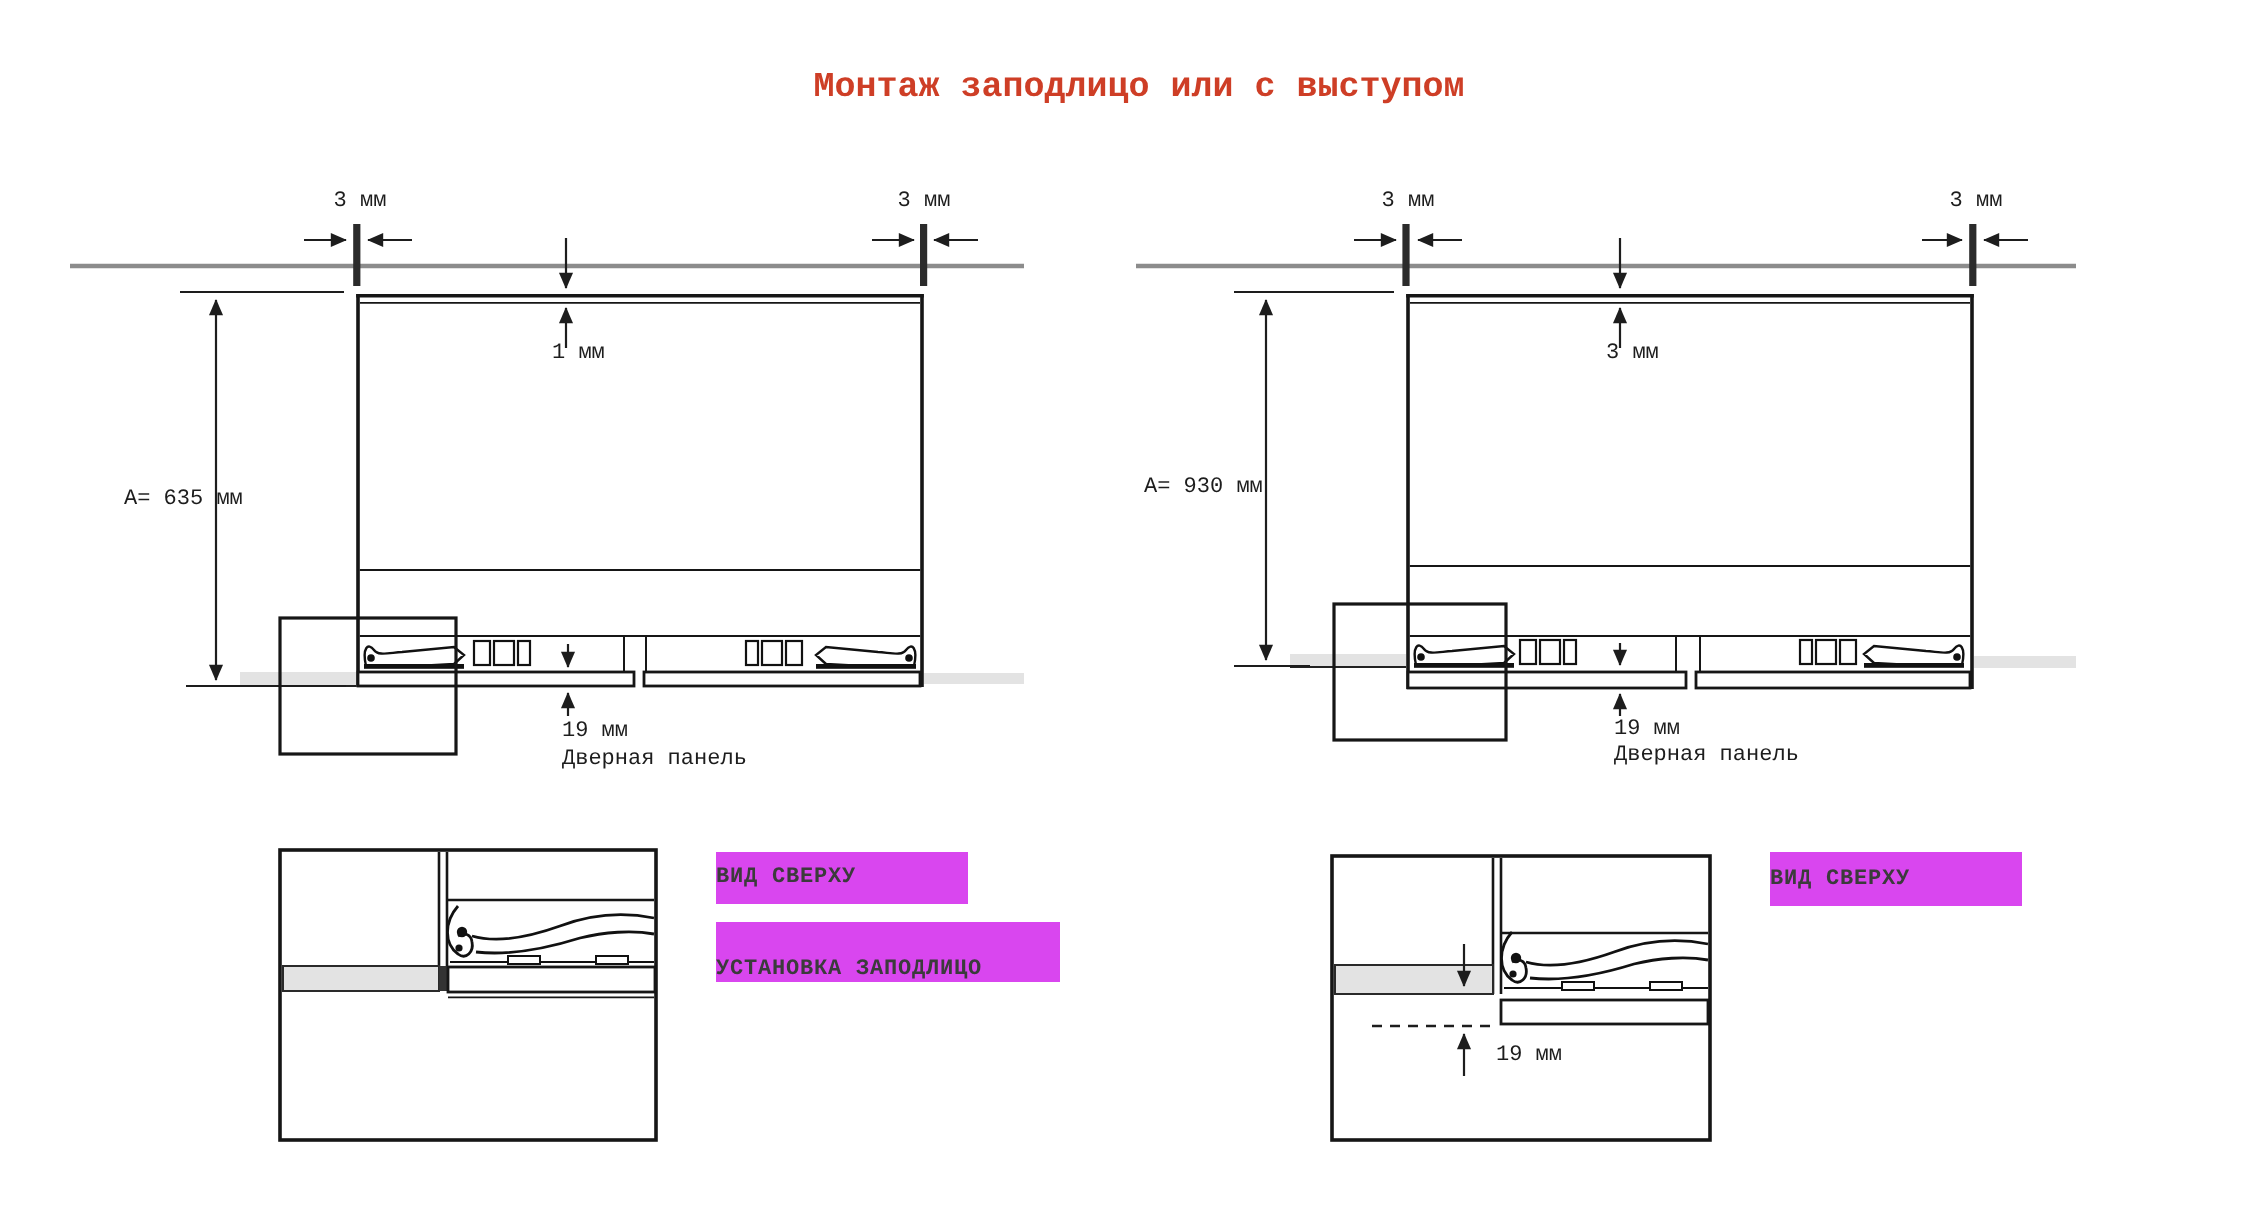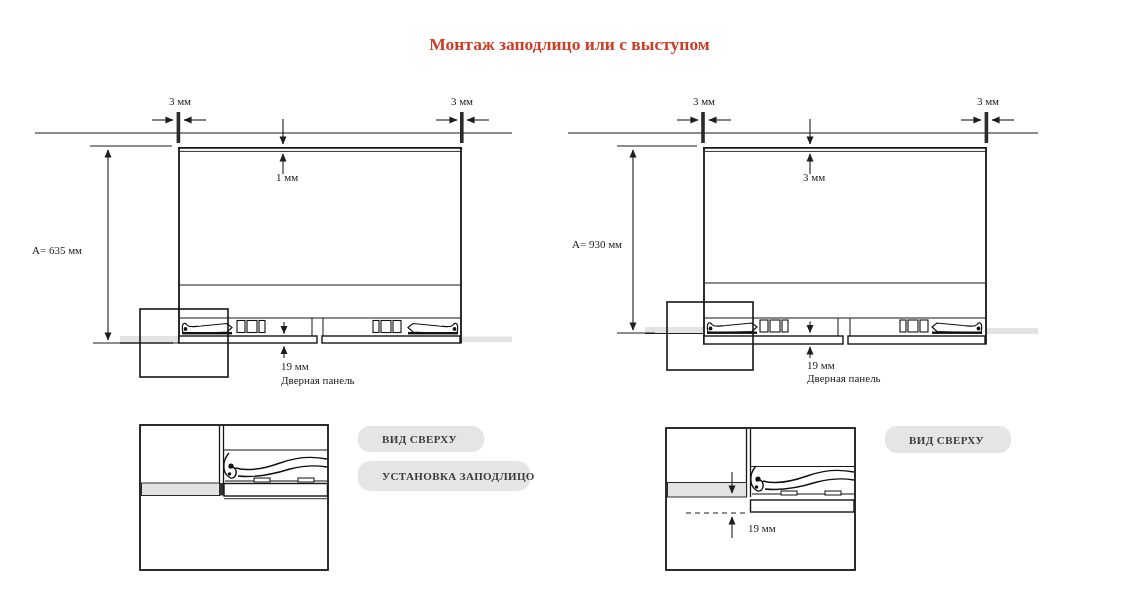--- a/index.html
+++ b/index.html
@@ -1,25 +1,25 @@
 <!DOCTYPE html>
 <html><head>
 <meta charset="utf-8">
 <style>
   html,body{margin:0;padding:0;background:#fff;}
   .page{position:relative;width:1125px;height:608px;background:#fff;overflow:hidden;
-        font-family:Liberation Serif, serif;}
+        font-family:Liberation Mono, monospace;}
   .artwork{position:absolute;left:0;top:0;}
   .title{position:absolute;left:0;right:0;top:34px;text-align:center;
          font-size:17.5px;font-weight:bold;color:#ce3e26;transform:translateX(7px);}
   .dim{position:absolute;font-size:11px;color:#1d1d1d;white-space:nowrap;line-height:13px;}
   .dim.center{text-align:center;}
-  .badge{position:absolute;background:#e5e5e5;color:#3b3b3b;font-size:11px;font-weight:600;
-         letter-spacing:.4px;display:flex;align-items:center;padding-left:24px;box-sizing:border-box;
-         white-space:nowrap;border-radius:12px;}
+  .badge{position:absolute;background:#d946ef;color:#3b3b3b;font-size:11px;font-weight:600;
+         letter-spacing:.4px;display:flex;align-items:center;padding-left:0;box-sizing:border-box;
+         white-space:nowrap;}
 </style>
 </head>
 <body>
 
 <div class="page">
 
   <div class="title">Монтаж заподлицо или с выступом</div>
 
   <svg class="artwork" width="1125" height="608" viewBox="0 0 1125 608">
     <defs>
@@ -163,35 +163,35 @@
       <rect x="750.5" y="500" width="103.5" height="12" fill="#fff" stroke="#161616" stroke-width="1.4"></rect>
       <line x1="732" y1="472" x2="732" y2="493" stroke="#1d1d1d" stroke-width="1.1" marker-end="url(#ah)"></line>
       <line x1="686" y1="513" x2="748" y2="513" stroke="#1d1d1d" stroke-width="1.2" stroke-dasharray="5,4"></line>
       <line x1="732" y1="538" x2="732" y2="517" stroke="#1d1d1d" stroke-width="1.1" marker-end="url(#ah)"></line>
     </g>
   </svg>
 
   <div class="dim center" style="left:155px;top:95px;width:50px;">3 мм</div>
   <div class="dim center" style="left:437px;top:95px;width:50px;">3 мм</div>
   <div class="dim" style="left:276px;top:171px;">1 мм</div>
-  <div class="dim" style="left:32px;top:244px;">A= 635 мм</div>
+  <div class="dim" style="left:62px;top:244px;">A= 635 мм</div>
   <div class="dim" style="left:281px;top:360px;">19 мм</div>
   <div class="dim" style="left:281px;top:374px;">Дверная панель</div>
 
   <div class="dim center" style="left:679px;top:95px;width:50px;">3 мм</div>
   <div class="dim center" style="left:963px;top:95px;width:50px;">3 мм</div>
   <div class="dim" style="left:803px;top:171px;">3 мм</div>
   <div class="dim" style="left:572px;top:238px;">A= 930 мм</div>
   <div class="dim" style="left:807px;top:359px;">19 мм</div>
   <div class="dim" style="left:807px;top:372px;">Дверная панель</div>
 
   <div class="badge" style="left:358px;top:426px;width:126px;height:26px;">
     <span>ВИД СВЕРХУ</span>
   </div>
-  <div class="badge" style="left:358px;top:461px;width:172px;height:30px;">
+  <div class="badge" style="left:358px;top:461px;width:172px;height:30px;align-items:flex-end;">
     <span>УСТАНОВКА ЗАПОДЛИЦО</span>
   </div>
 
   <div class="badge" style="left:885px;top:426px;width:126px;height:27px;">
     <span>ВИД СВЕРХУ</span>
   </div>
 
   <div class="dim" style="left:748px;top:522px;">19 мм</div>
 
 </div>

